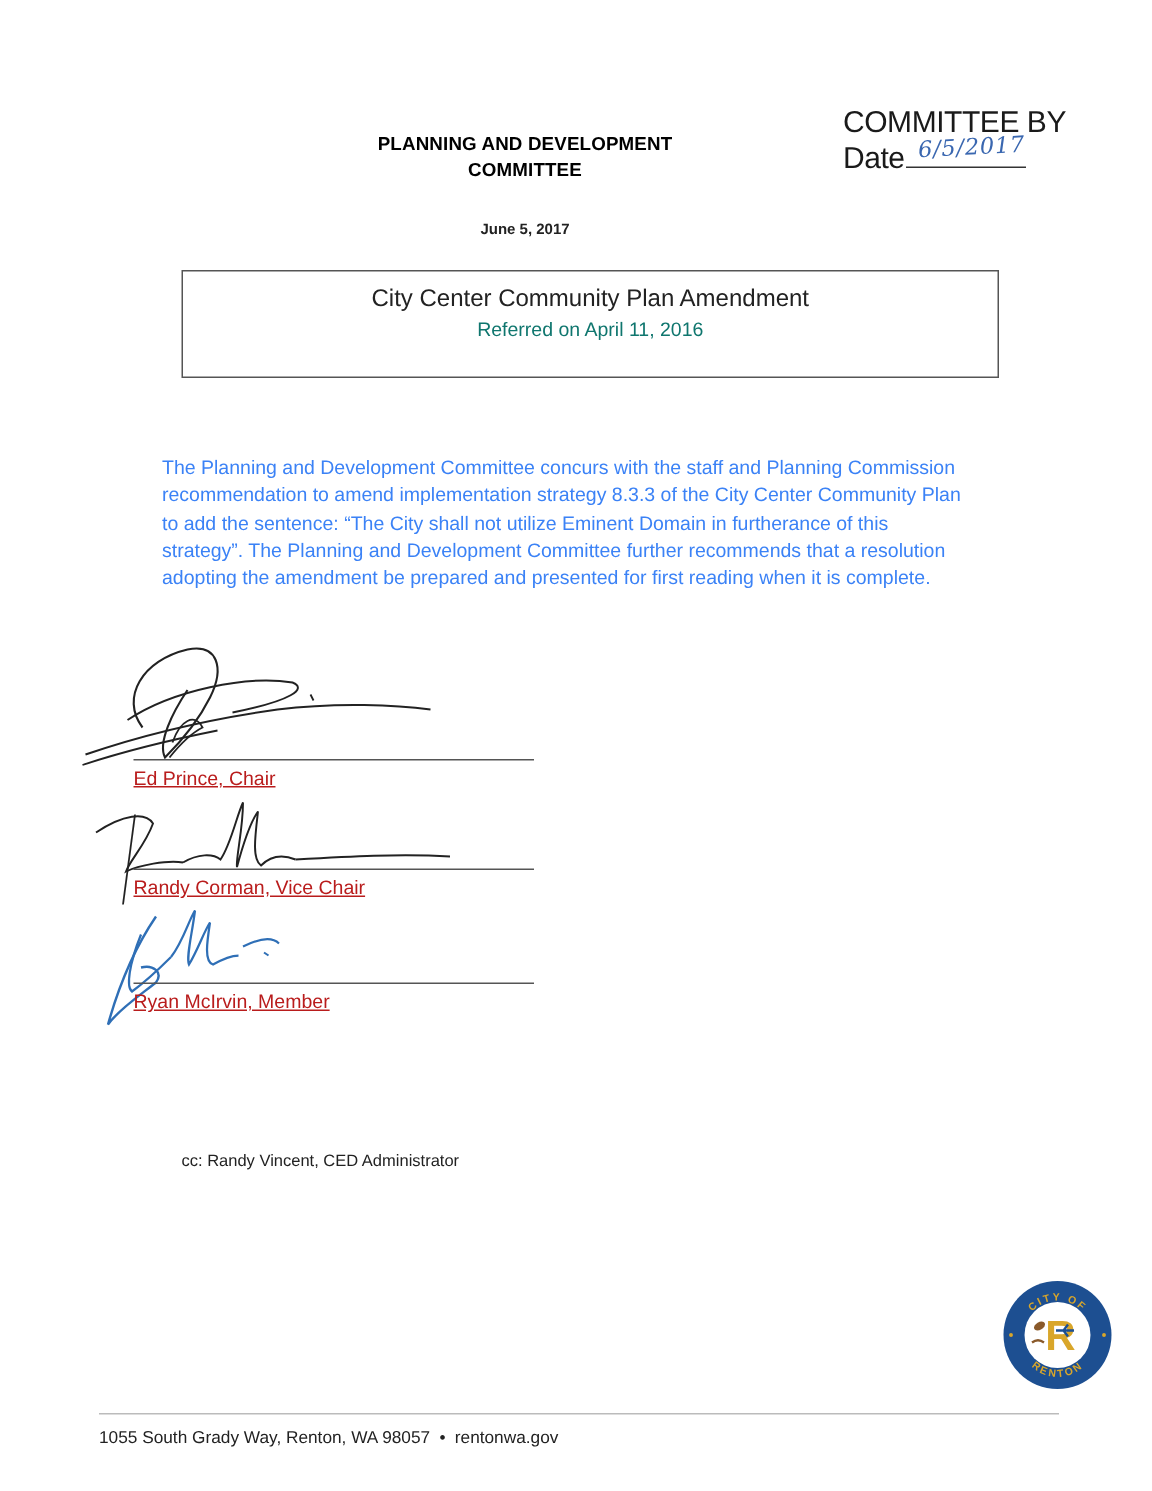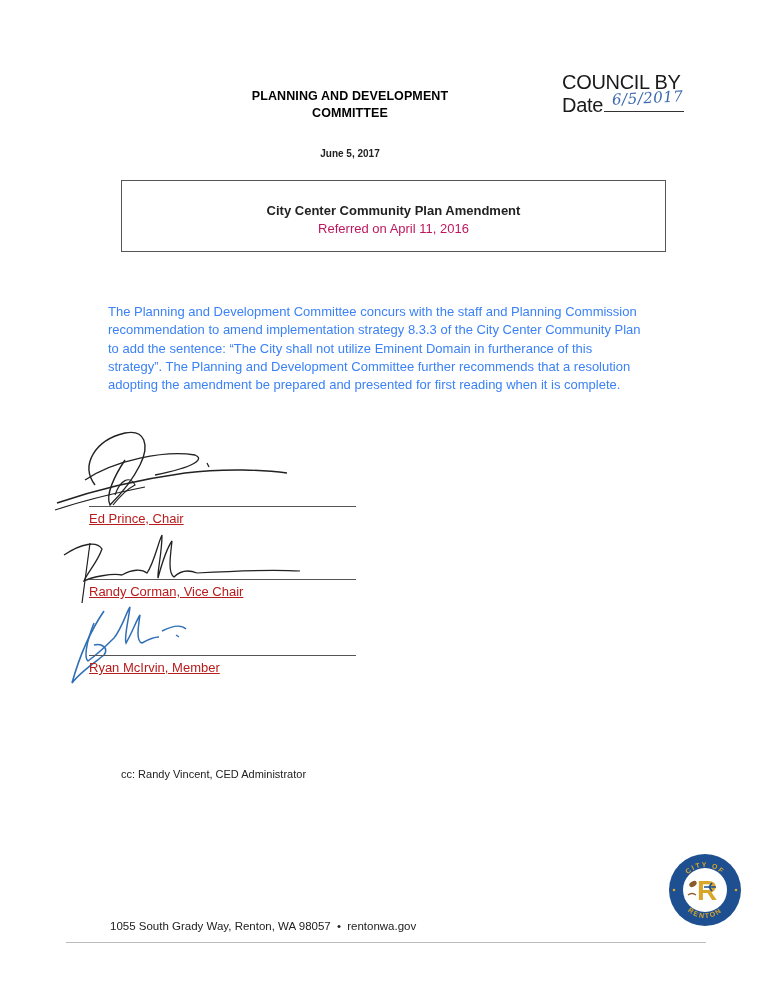--- a/index.html
+++ b/index.html
@@ -29,44 +29,44 @@
     .stamp .date-hand {
       position: absolute; left: 8px; top: -6px;
       font-family: "DejaVu Serif", serif; font-style: italic; font-size: 15px;
       color: #3a67b0; letter-spacing: 0.5px; transform: rotate(-3deg);
     }
     .topic-box {
       left: 121px; top: 180px; width: 545px; height: 72px;
       border: 1.5px solid #555; box-sizing: border-box;
       text-align: center;
     }
-    .topic-title { margin-top: 22px; font-weight: bold; font-size: 13px; color: #222; }
-    .topic-sub { margin-top: 3px; font-size: 13px; color: #be185d; }
+    .topic-title { margin-top: 10px; font-weight: normal; font-size: 16px; color: #222; }
+    .topic-sub { margin-top: 3px; font-size: 13px; color: #0f766e; }
     .body-text {
       left: 108px; top: 303px; width: 540px;
       font-size: 13px; line-height: 18.3px; color: #3b82f6;
     }
     .sig-line { border-top: 1px solid #555; height: 0; }
     .sig-name { font-size: 13px; color: #b91c1c; text-decoration: underline; }
     .cc { left: 121px; top: 768px; font-size: 11px; color: #222; }
     .footer-rule { left: 66px; top: 942px; width: 640px; border-top: 1px solid #bbb; }
-    .footer-text { left: 66px; top: 920px; font-size: 11.5px; color: #222; margin-left: 44px; }
+    .footer-text { left: 66px; top: 953px; font-size: 11.5px; color: #222; }
     .seal { left: 668px; top: 853px; width: 74px; height: 74px; }
     svg.sig { position: absolute; overflow: visible; }
   </style>
 </head>
 <body>
 
 <div class="abs hdr-title">
   <div>PLANNING AND DEVELOPMENT COMMITTEE</div>
 </div>
 <div class="abs hdr-date">June 5, 2017</div>
 
 <div class="abs stamp">
-  <div class="row">COUNCIL BY</div>
+  <div class="row">COMMITTEE BY</div>
   <div class="row">
     <span>Date</span><span class="date-line"><span class="date-hand">6/5/2017</span></span>
   </div>
 </div>
 
 <div class="abs topic-box">
   <div class="topic-title">City Center Community Plan Amendment</div>
   <div class="topic-sub">Referred on April 11, 2016</div>
 </div>
 

